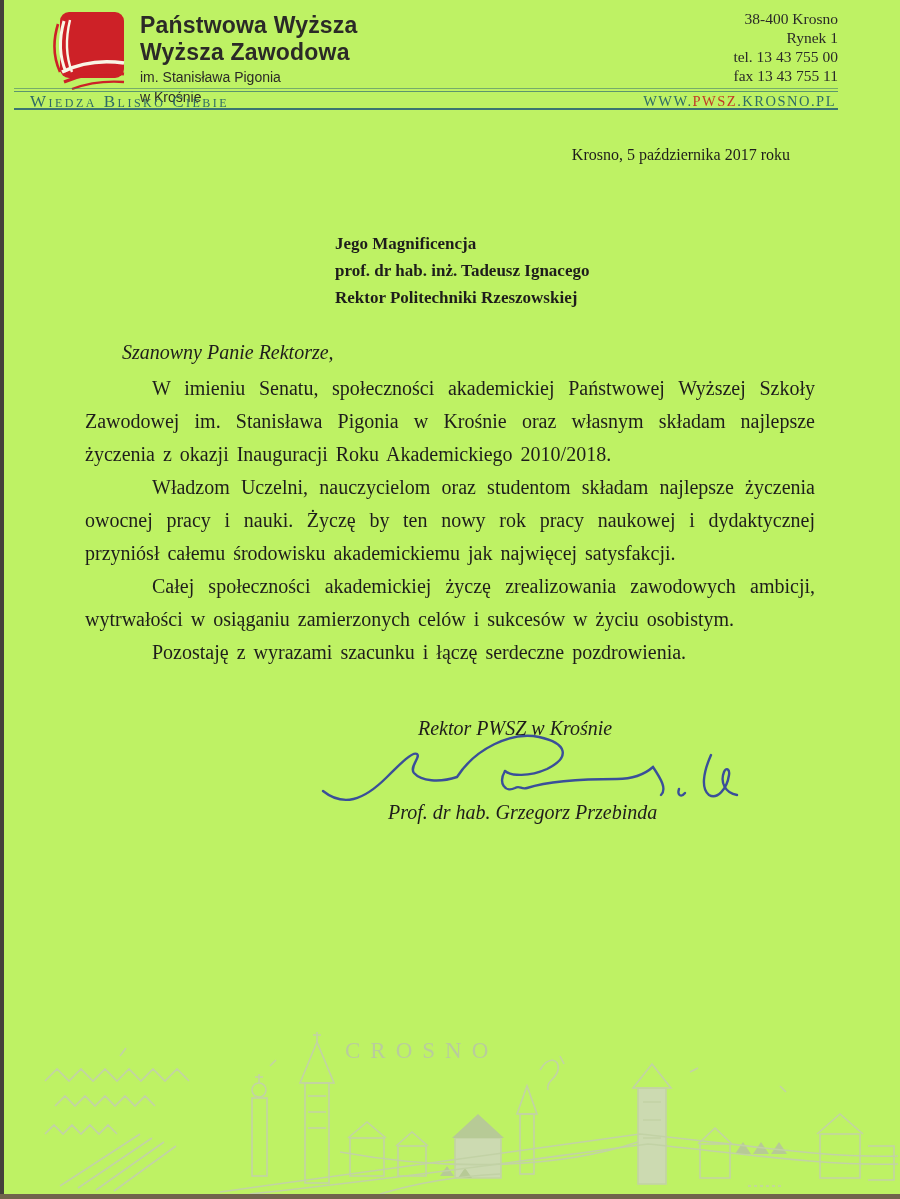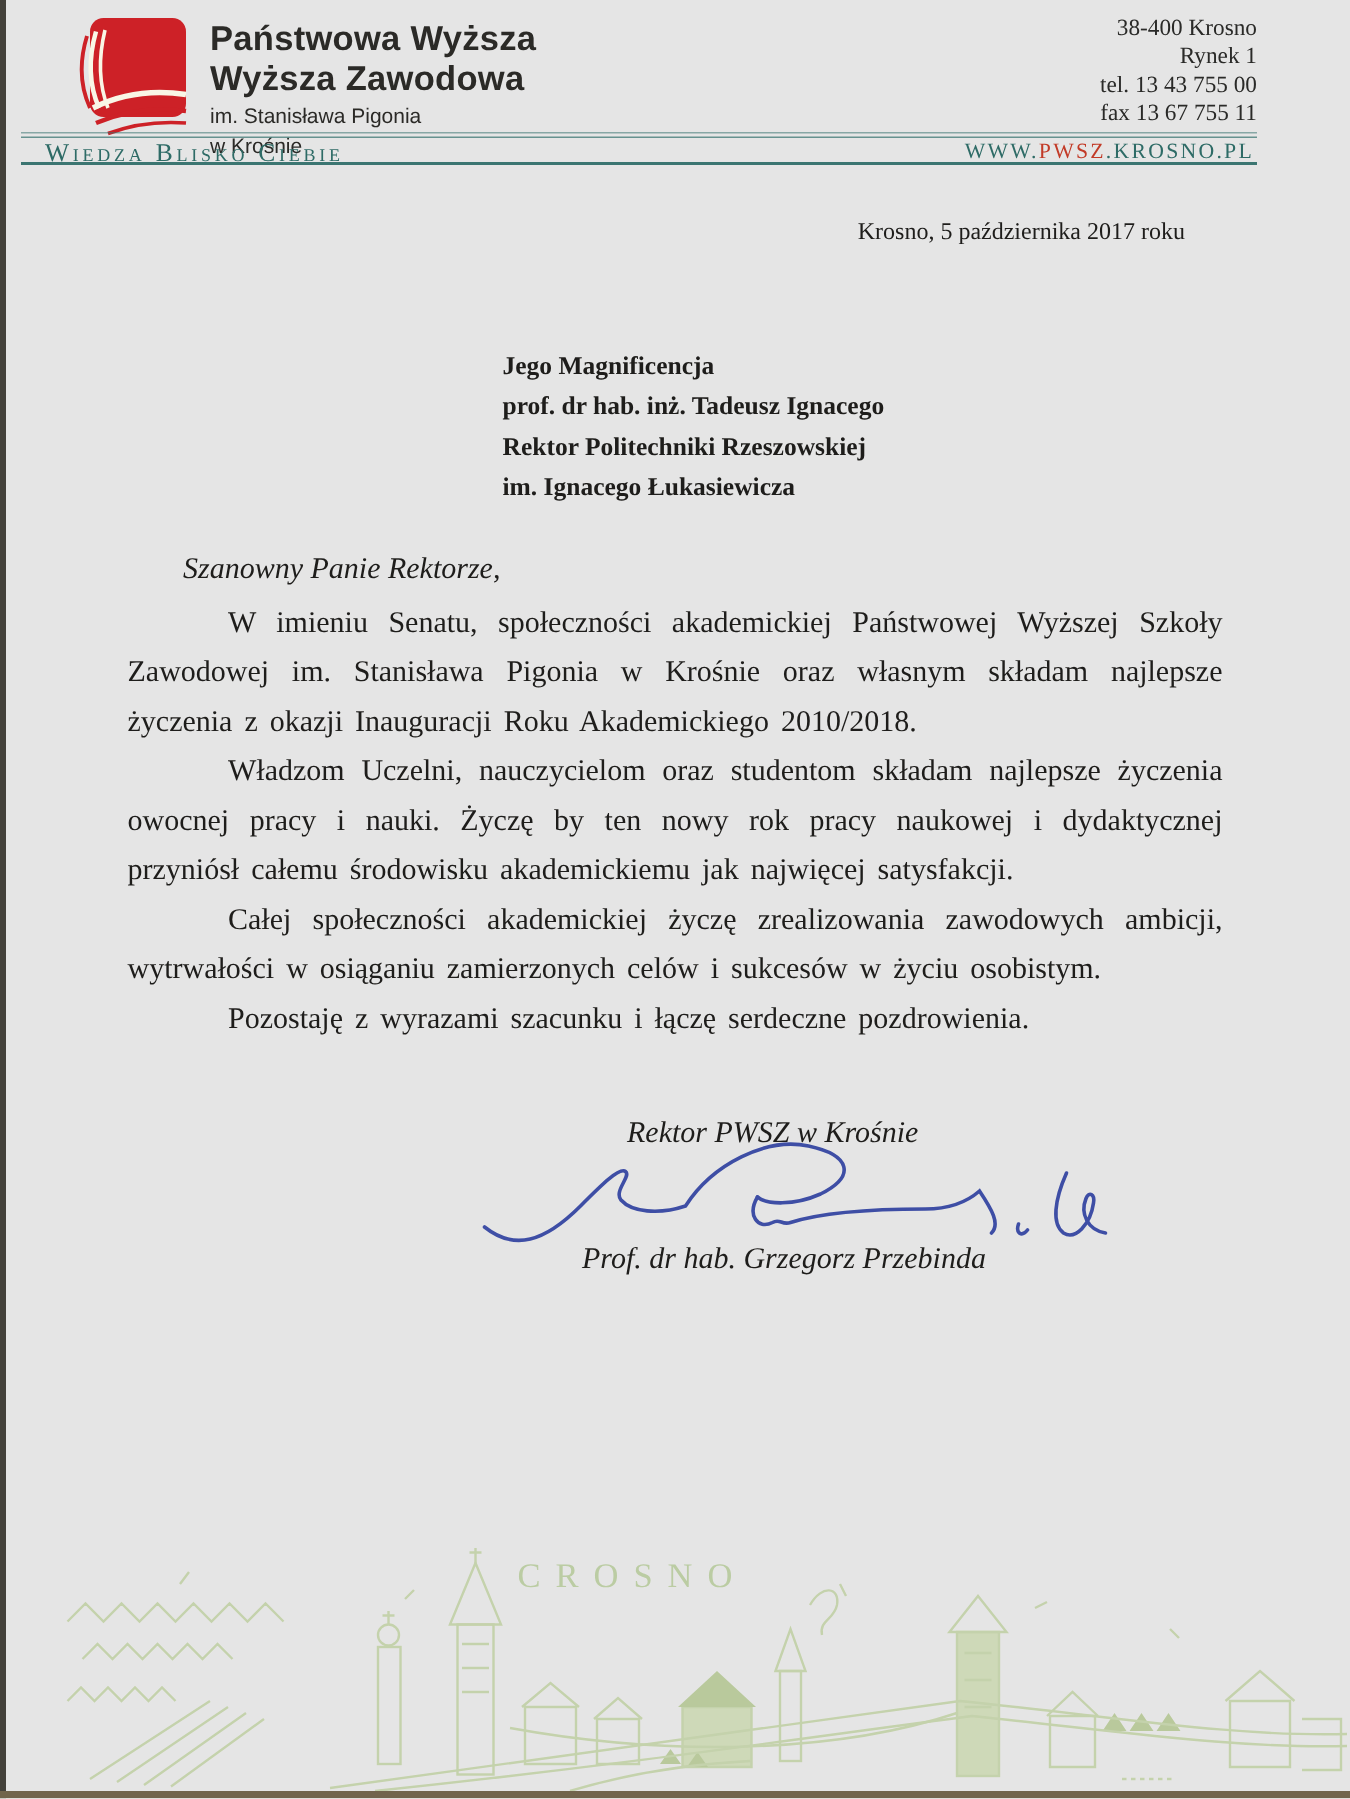--- a/index.html
+++ b/index.html
@@ -1,19 +1,19 @@
 <!DOCTYPE html>
 <html lang="pl"><head>
 <meta charset="utf-8">
 <style>
   html,body{margin:0;padding:0;}
   .page{
     position:relative;
     width:900px;height:1199px;
-    background:#e5e5e5;
+    background:#bef264;
     overflow:hidden;
     font-family:"Liberation Serif",serif;
     color:#1e1d1b;
     box-sizing:border-box;
   }
   
   .edge-left{position:absolute;left:0;top:0;bottom:0;width:4px;background:#44413b;}
   .edge-bottom{position:absolute;left:0;right:0;bottom:0;height:5px;background:#71644c;}
 
   
@@ -82,37 +82,36 @@
       <div class="name">Państwowa Wyższa</div>
       <div class="name">Wyższa Zawodowa</div>
       <div class="sub">im. Stanisława Pigonia</div>
       <div class="sub">w Krośnie</div>
     </div>
 
     <div class="contact">
       <div>38-400 Krosno</div>
       <div>Rynek 1</div>
       <div>tel. 13 43 755 00</div>
-      <div>fax 13 67 755 11</div>
+      <div>fax 13 43 755 11</div>
     </div>
 
     <div class="rule t1"></div>
     <div class="rule t2"></div>
     <div class="tagline">Wiedza Blisko Ciebie</div>
     <div class="website"><span>WWW.</span><span class="hl">PWSZ</span><span>.KROSNO.PL</span></div>
     <div class="rule b1"></div>
   </div>
 
   <div class="dateline">Krosno, 5 października 2017 roku</div>
 
   <div class="recipient">
     <div>Jego Magnificencja</div>
     <div>prof. dr hab. inż.  Tadeusz Ignacego</div>
     <div>Rektor Politechniki Rzeszowskiej</div>
-    <div>im. Ignacego Łukasiewicza</div>
   </div>
 
   <div class="salutation">Szanowny Panie Rektorze,</div>
 
   <div class="body">
     <p>W imieniu Senatu, społeczności akademickiej Państwowej Wyższej Szkoły Zawodowej im. Stanisława Pigonia w Krośnie oraz własnym składam najlepsze życzenia z okazji Inauguracji Roku Akademickiego 2010/2018.</p>
     <p>Władzom Uczelni, nauczycielom oraz studentom składam najlepsze życzenia owocnej pracy i nauki. Życzę by ten nowy rok pracy naukowej i dydaktycznej przyniósł całemu środowisku akademickiemu jak najwięcej satysfakcji.</p>
     <p>Całej społeczności akademickiej życzę zrealizowania zawodowych ambicji, wytrwałości w osiąganiu zamierzonych celów i sukcesów w życiu osobistym.</p>
     <p class="closing">Pozostaję z wyrazami szacunku i łączę serdeczne pozdrowienia.</p>
   </div>

